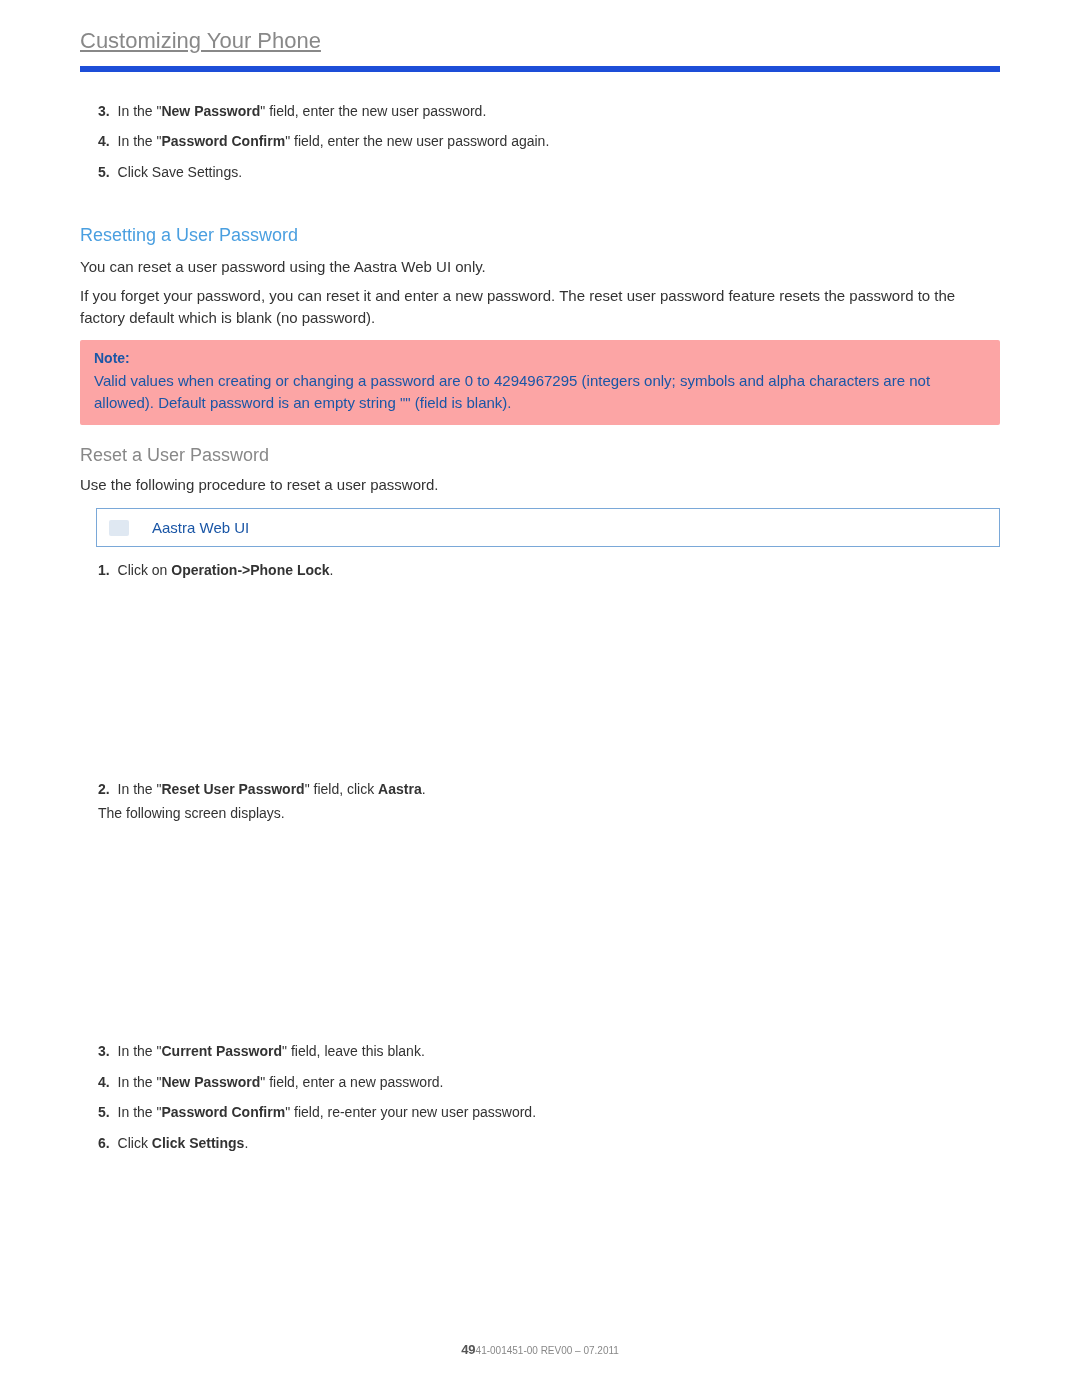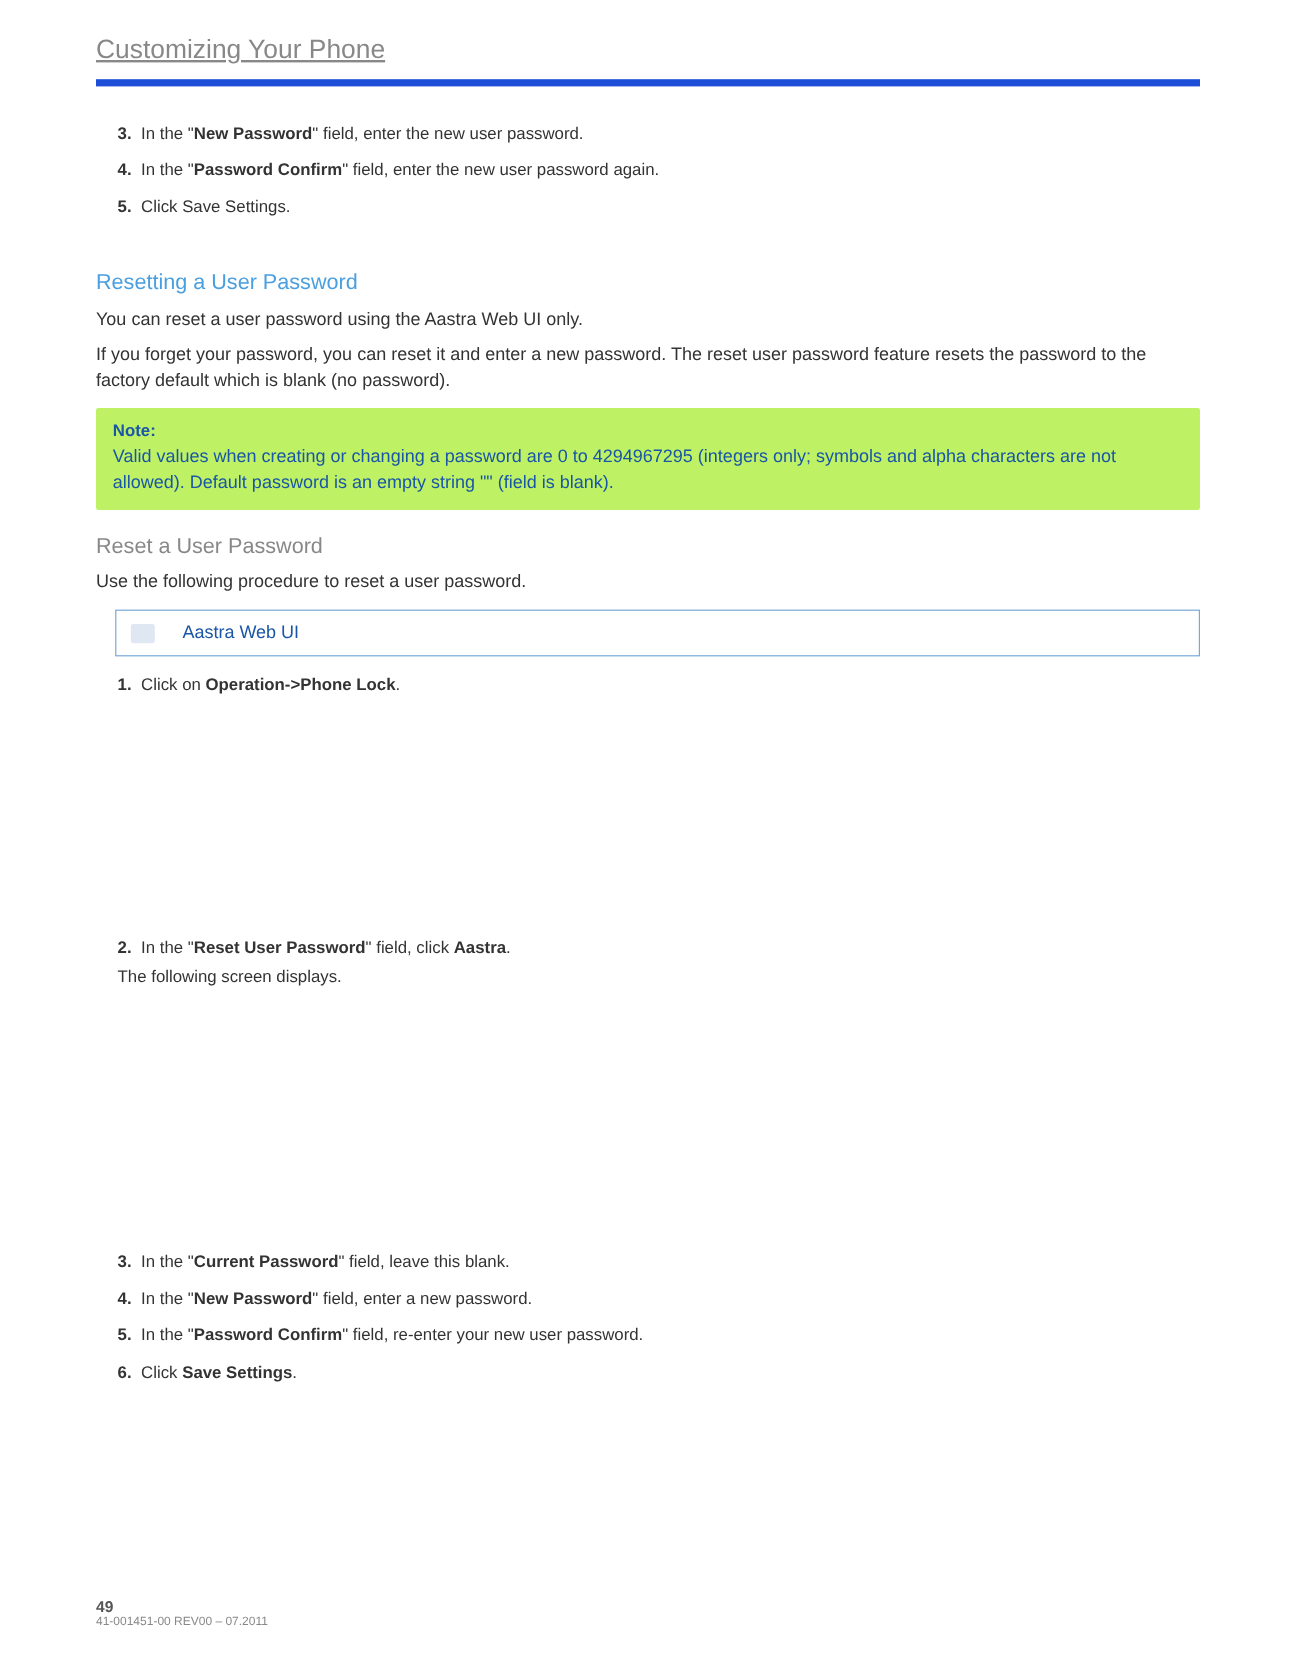--- a/index.html
+++ b/index.html
@@ -48,21 +48,21 @@
     margin-top: 42px;
     margin-bottom: 10px;
   }
   .body-text {
     font-size: 15px;
     line-height: 1.5;
     color: #333;
     margin: 6px 0;
   }
   .note-box {
-    background: #bef264;
+    background: #fca5a5;
     padding: 10px 14px;
     margin-top: 10px;
     margin-bottom: 20px;
     border-radius: 2px;
   }
   .note-label {
     color: #1a56a6;
     font-weight: 700;
     font-size: 14px;
     margin-bottom: 4px;
@@ -101,21 +101,20 @@
   .spacer-md { height: 180px; }
   .spacer-lg { height: 200px; }
   .footer {
     position: absolute;
     bottom: 40px;
     left: 80px;
     right: 80px;
     display: flex;
     justify-content: center;
     align-items: baseline;
-    flex-direction: column;
   }
   .footer .page-num {
     font-weight: 700;
     color: #555;
     font-size: 13px;
   }
   .footer .rev {
     color: #888;
     font-size: 10px;
   }
@@ -186,21 +185,21 @@
     <div class="step">
       <span class="num">4.</span>
       <span>In the "</span><span class="bold">New Password</span><span>" field, enter a new password.</span>
     </div>
     <div class="step">
       <span class="num">5.</span>
       <span>In the "</span><span class="bold">Password Confirm</span><span>" field, re-enter your new user password.</span>
     </div>
     <div class="step">
       <span class="num">6.</span>
-      <span>Click </span><span class="bold">Save Settings</span><span>.</span>
+      <span>Click </span><span class="bold">Click Settings</span><span>.</span>
     </div>
   </div>
 
   <div class="footer">
     <div class="page-num">49</div>
     <div class="rev">41-001451-00 REV00 – 07.2011</div>
   </div>
 
 </div>
 

